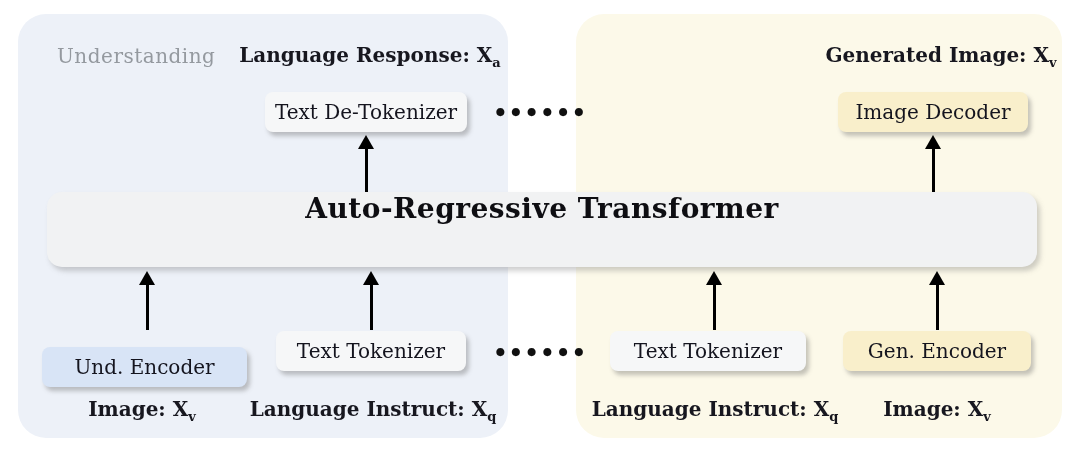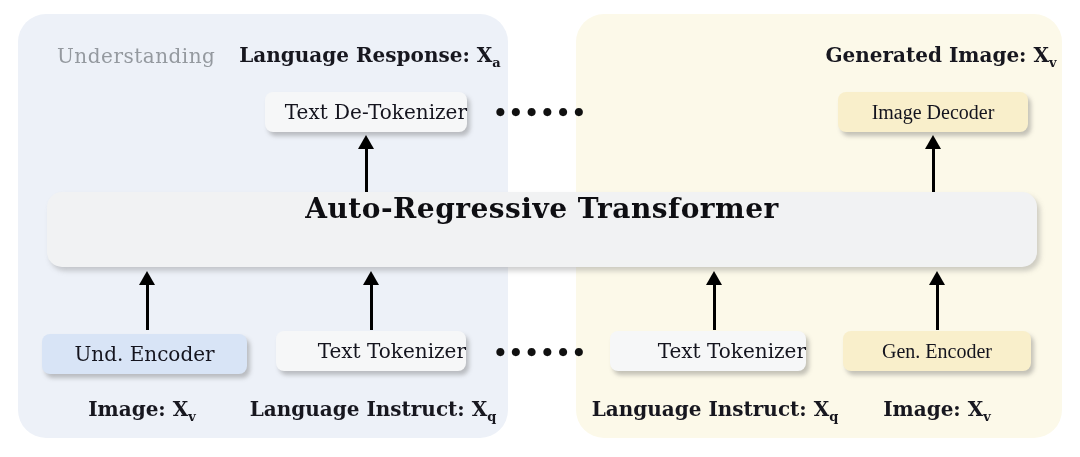--- a/index.html
+++ b/index.html
@@ -41,23 +41,23 @@
     position:absolute;
     height:40px;
     line-height:40px;
     text-align:center;
     font-size:20px;
     color:#14141e;
     border-radius:8px;
     box-shadow:3px 4px 4px rgba(90,90,90,0.35);
     white-space:nowrap;
   }
-  .chip-white{background:#f6f7f8;text-align:right;}
+  .chip-white{background:#f6f7f8;}
   .chip-blue{background:#d8e4f6;}
-  .chip-cream{background:#f9efcb;font-family:Liberation Serif, serif;}
+  .chip-cream{background:#f9efcb;}
 
   .bar{
     position:absolute;
     left:47px;top:192px;width:990px;height:75px;
     background:#f1f2f3;
     border-radius:15px;
     box-shadow:3px 4px 5px rgba(120,120,120,0.35);
     display:flex;justify-content:center;
   }
   .bar-label{
@@ -113,21 +113,21 @@
     <span>Language Response: X</span><sub>a</sub>
   </div>
 
   <div class="bar">
     <span class="bar-label">Auto-Regressive Transformer</span>
   </div>
 
   <div class="chip chip-white" style="left:265px;top:92px;width:202px;">Text De-Tokenizer</div>
   <div class="chip chip-cream" style="left:838px;top:92px;width:190px;">Image Decoder</div>
 
-  <div class="chip chip-blue" style="left:42px;top:334px;width:205px;">Und. Encoder</div>
+  <div class="chip chip-blue" style="left:42px;top:347px;width:205px;">Und. Encoder</div>
   <div class="chip chip-white" style="left:276px;top:331px;width:190px;">Text Tokenizer</div>
   <div class="chip chip-white" style="left:610px;top:331px;width:196px;">Text Tokenizer</div>
   <div class="chip chip-cream" style="left:843px;top:331px;width:188px;">Gen. Encoder</div>
 
   <div class="io-label" style="left:142px;top:397px;">
     <span>Image: X</span><sub>v</sub>
   </div>
   <div class="io-label" style="left:373px;top:397px;">
     <span>Language Instruct: X</span><sub>q</sub>
   </div>

